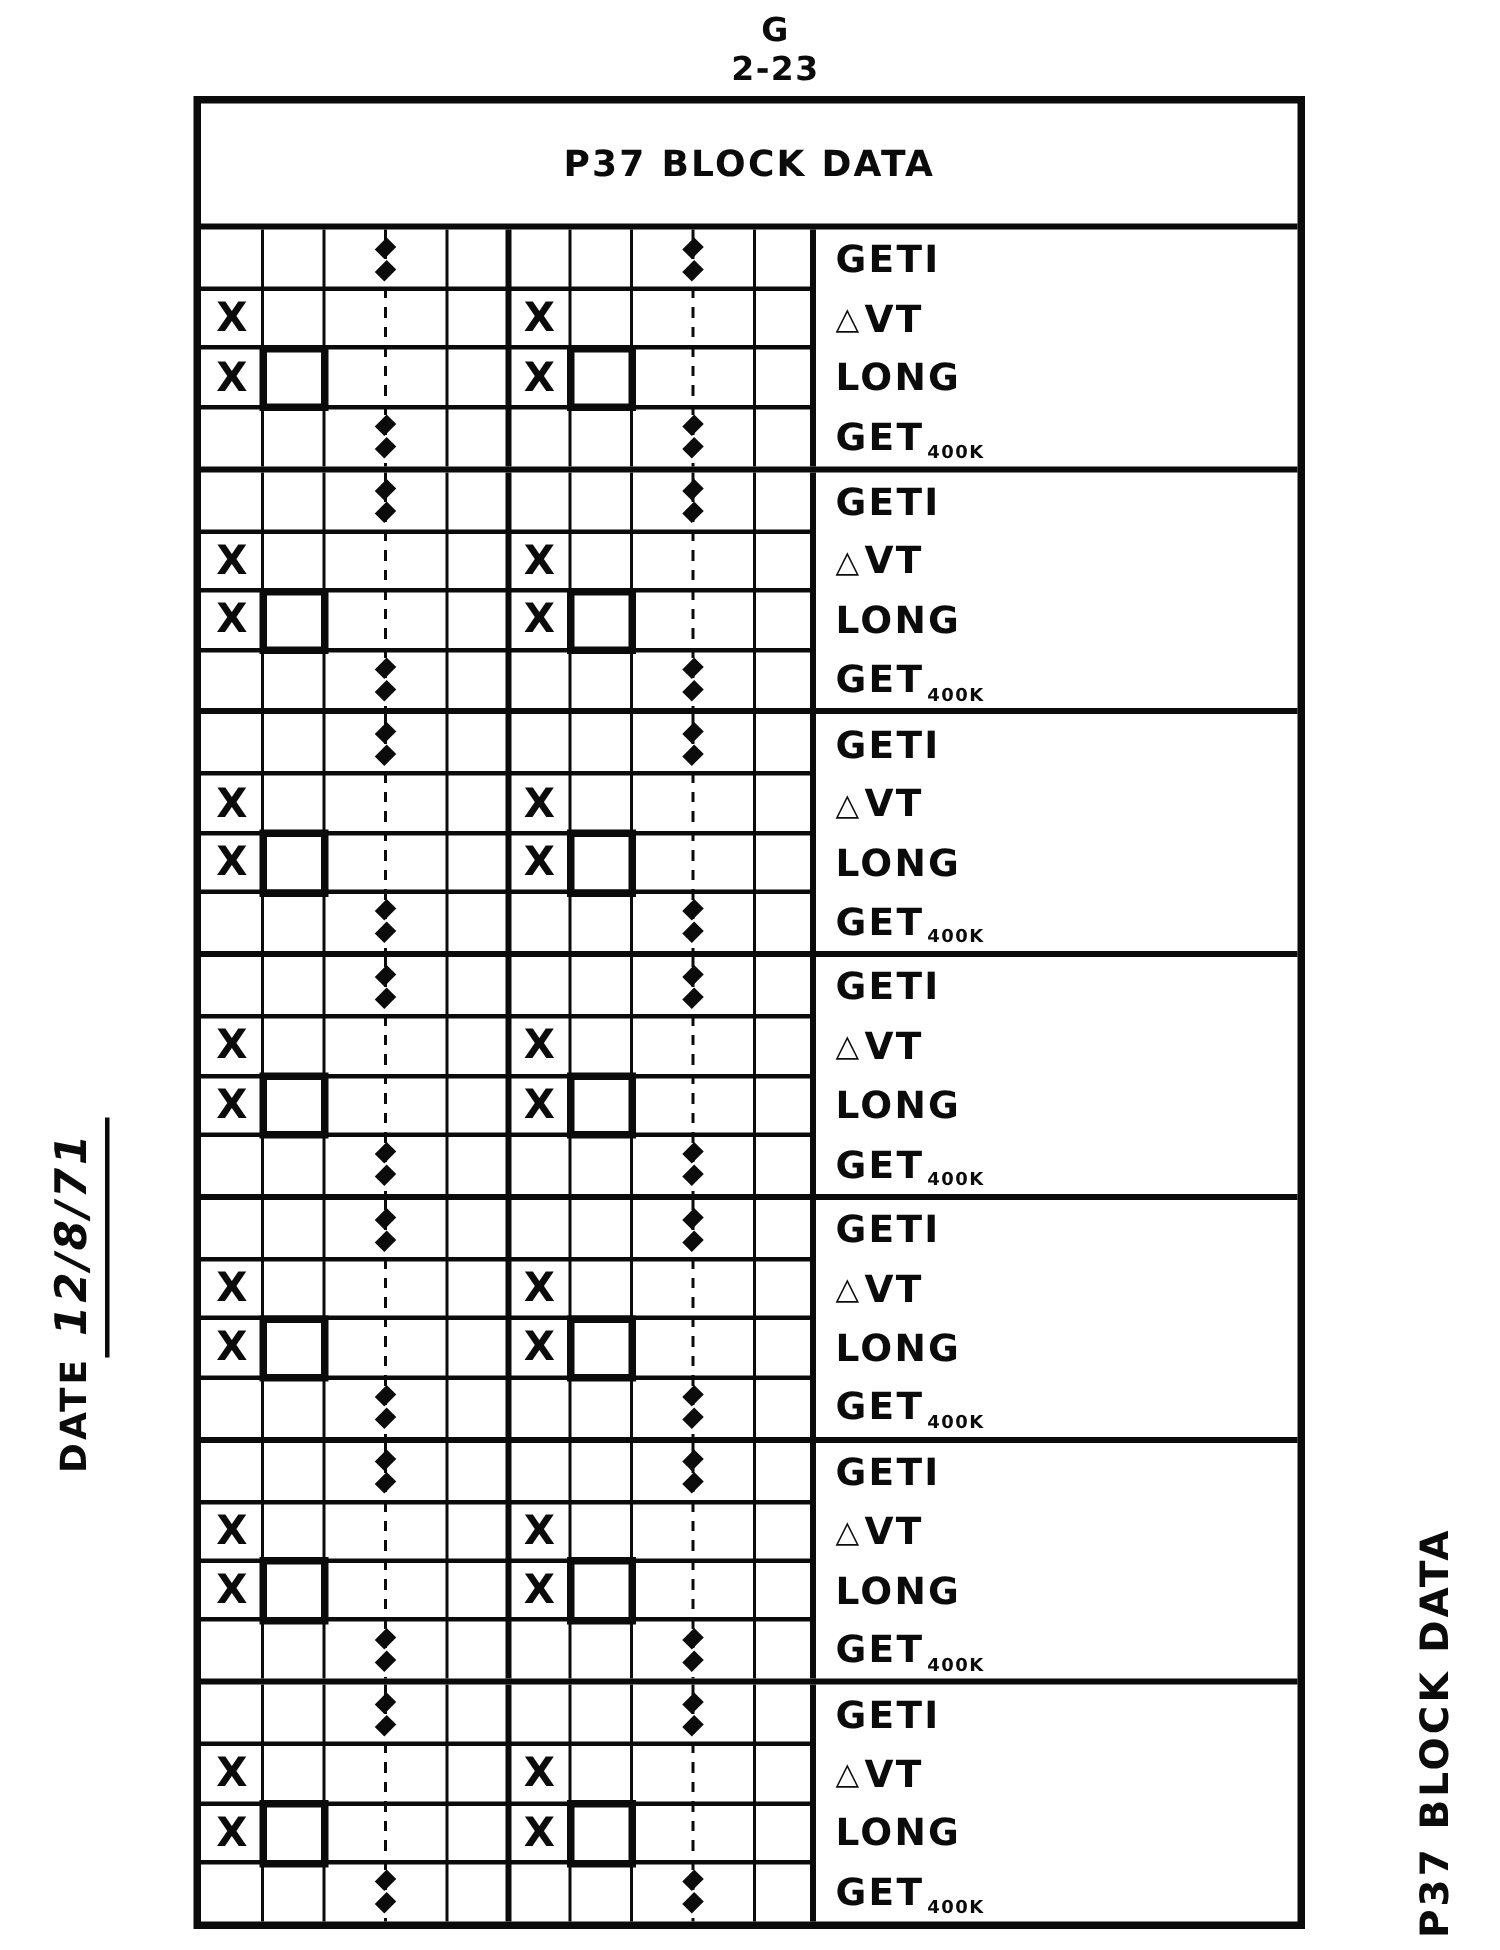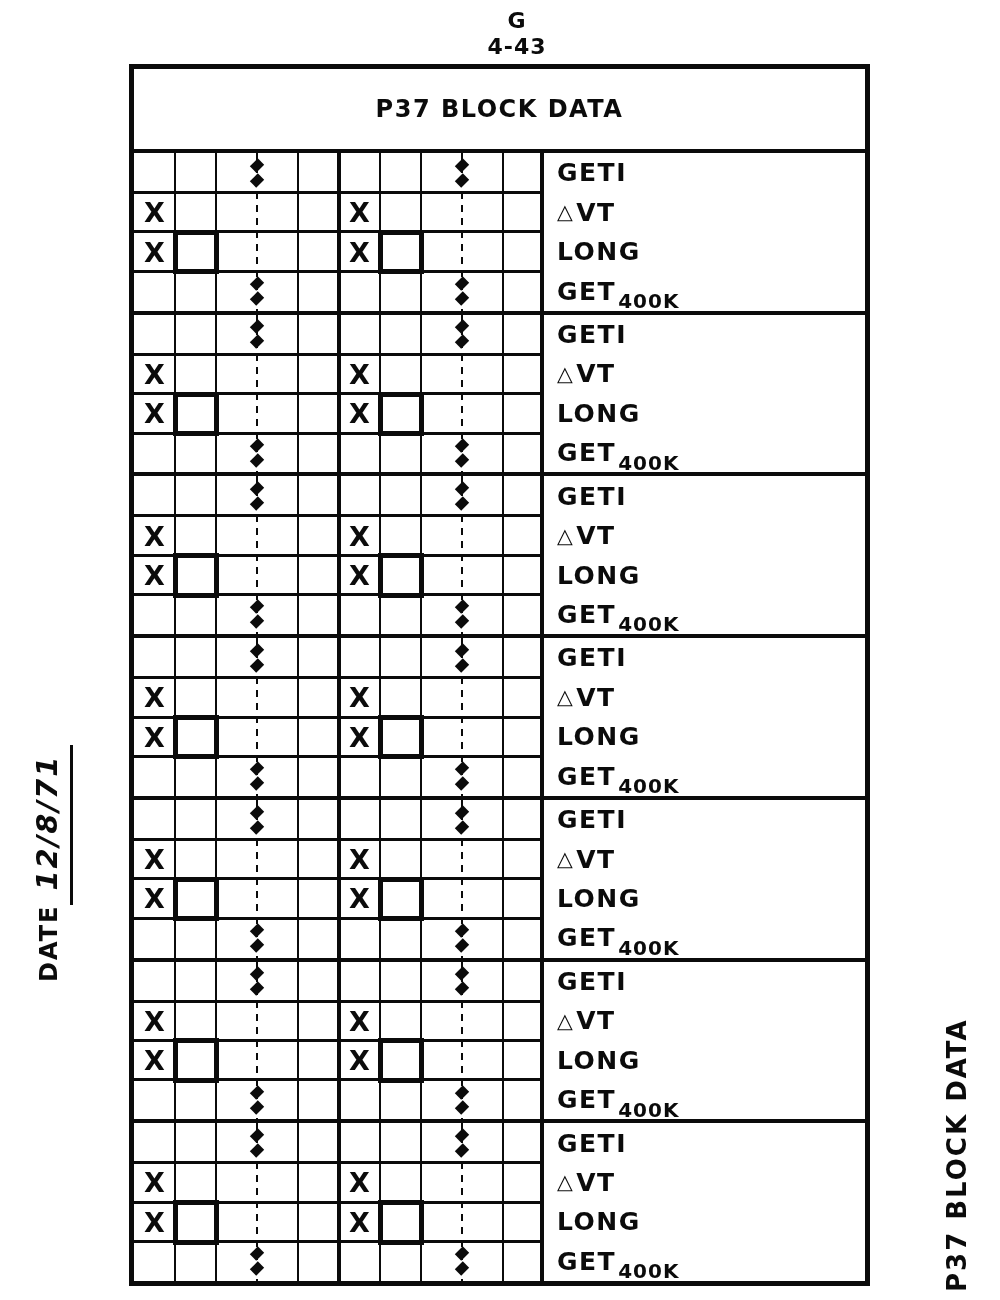--- a/index.html
+++ b/index.html
@@ -34,41 +34,41 @@
   .boldbox { position:absolute; border:5px solid var(--ink); background:transparent; }
   .colon { position:absolute; transform:translate(-50%,-50%);
            display:flex; flex-direction:column; align-items:center; gap:6px; }
   .diamond { width:9px; height:9px; background:var(--ink); transform:rotate(45deg) scaleY(1.25); }
 
   
   .labels { flex:1 1 auto; display:flex; flex-direction:column; padding-left:13px; }
   .label-line { flex:1 1 0; display:flex; align-items:center;
                 font-weight:bold; font-size:25px; letter-spacing:1.5px; }
   .label-line .tri { font-size:0.82em; margin-right:2px; }
-  .label-line .subscript { font-size:20px; letter-spacing:1px; position:relative; top:10px; margin-left:2px; }
+  .label-line .subscript { font-size:12px; letter-spacing:1px; position:relative; top:10px; margin-left:2px; }
 
   
   .rot { position:absolute; transform-origin:top left; white-space:nowrap; }
   .date-margin { left:30px; top:726px; width:256px; height:66px;
                  transform:rotate(-90deg) translateX(-256px);
                  display:flex; align-items:baseline; font-weight:bold; }
   .date-word { font-size:24px; letter-spacing:2px; }
   .date-value { font-size:29px; font-style:italic; letter-spacing:2px;
                 border-bottom:3px solid var(--ink); padding:0 10px 6px 14px; }
   .right-margin { left:932px; top:1040px; width:252px; height:50px;
                   transform:rotate(-90deg) translateX(-252px);
                   font-weight:bold; font-size:26px; letter-spacing:2px;
                   display:flex; align-items:center; }
 </style>
 </head>
 <body>
 
 <div class="page-head">
   <div>G</div>
-  <div>4-43</div>
+  <div>2-23</div>
 </div>
 
 <div class="form-table">
   <div class="form-header">
     <span class="form-title">P37 BLOCK DATA</span>
   </div>
   <div class="blocks" id="blocks">
       <div class="block">
         <div class="grid">
           <div class="vline" style="left: 40px;"></div>

